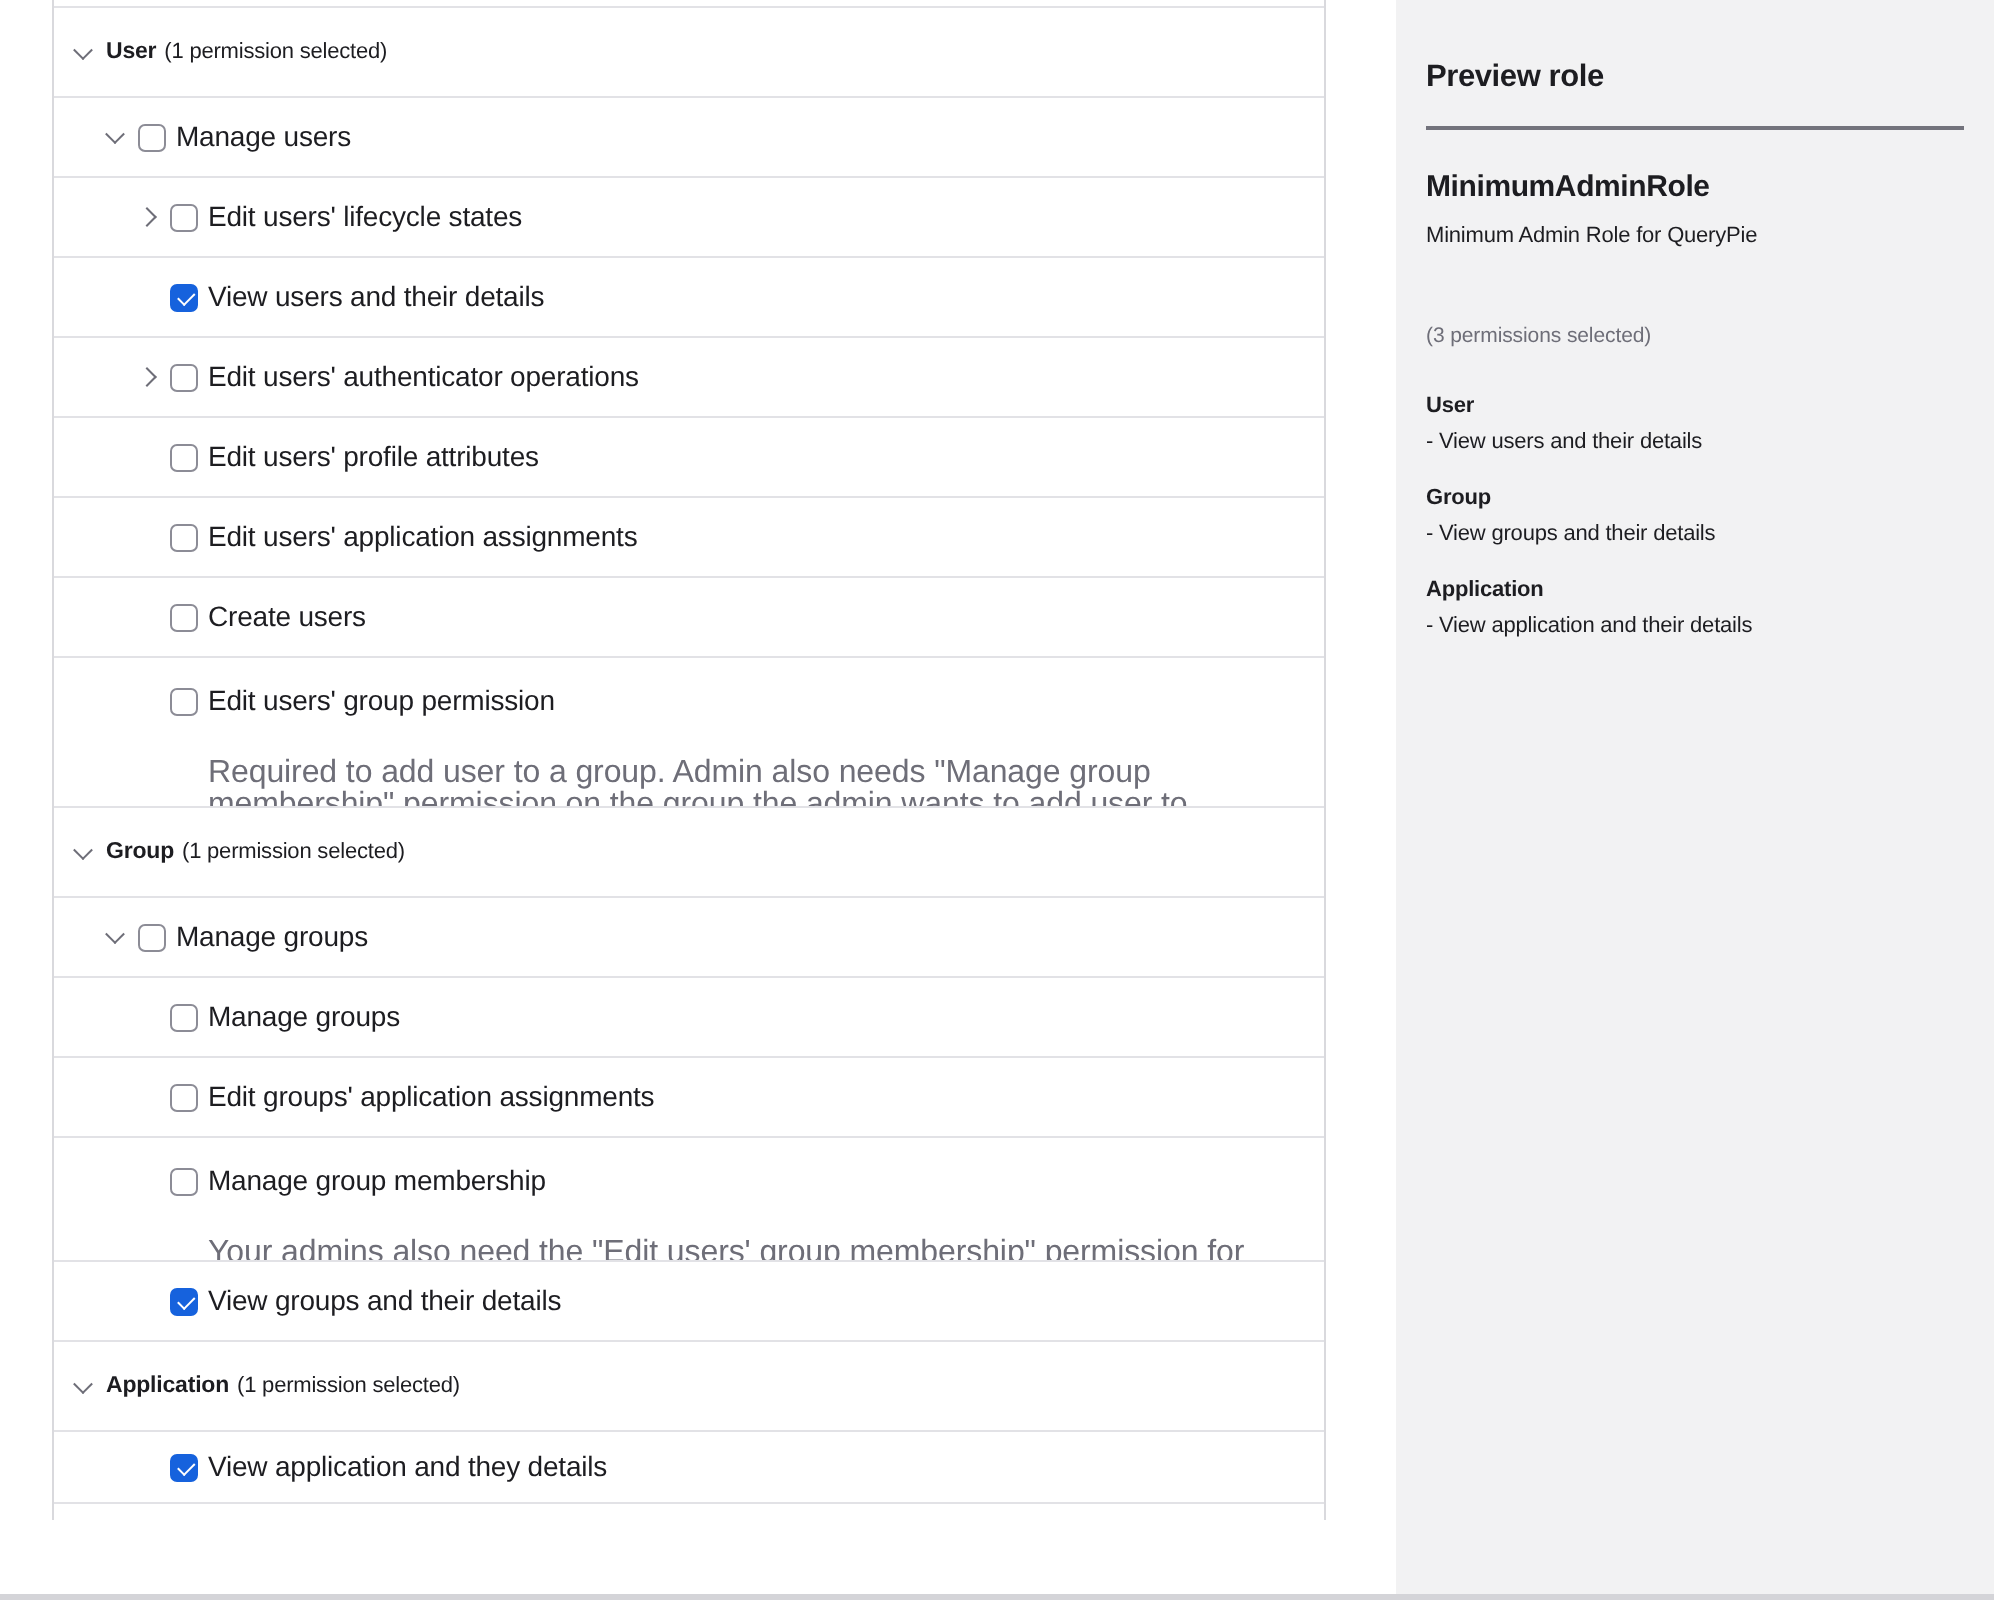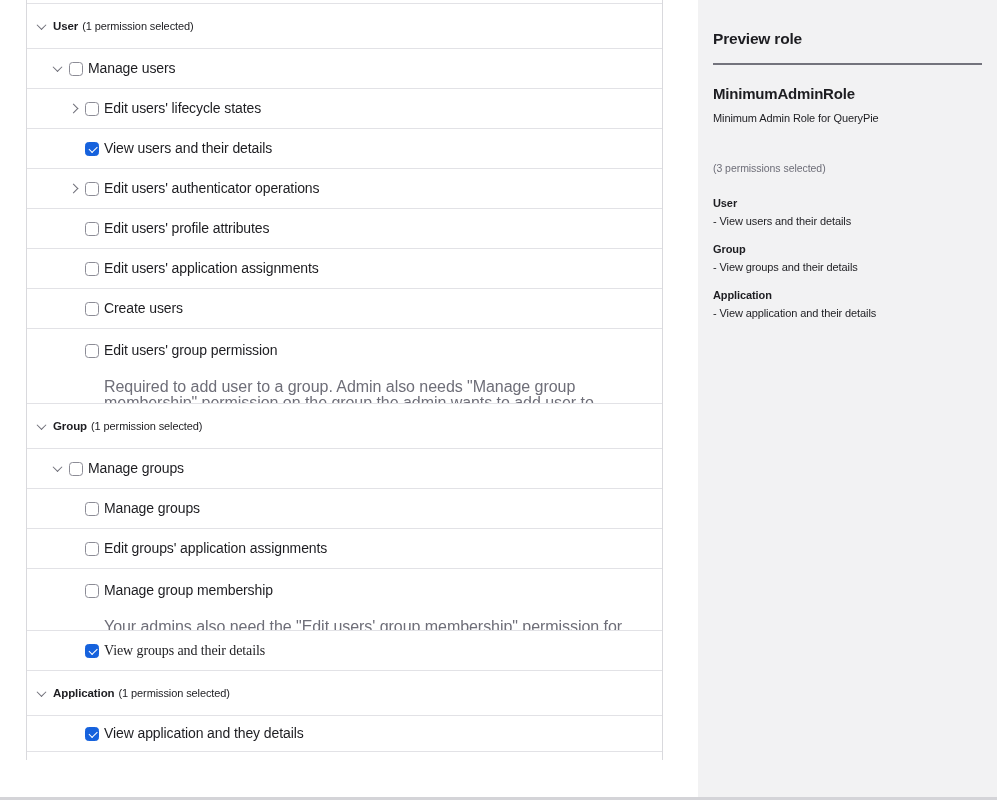--- a/index.html
+++ b/index.html
@@ -210,21 +210,21 @@
       </div>
       <div class="row item h62">
         <div class="line" style="padding-left: 42px;">
           <span class="chev-slot"></span>
           <span class="cb"></span>
           <span class="lbl">Manage group membership</span>
         </div>
         <div class="helper" style="padding-left: 77px;">Your admins also need the "Edit users' group membership" permission for the user they can add to a group.</div>
       </div>
       <div class="row item">
-        <div class="line" style="padding-left: 42px; font-family: Liberation Serif, serif;">
+        <div class="line" style="padding-left: 42px;">
           <span class="chev-slot"></span>
           <span class="cb checked"></span>
           <span class="lbl">View groups and their details</span>
         </div>
       </div>
       <div class="row section">
         <div class="line" style="padding-left: 10px;">
           <span class="chev-slot">
             <i class="chev down"></i>
           </span>

